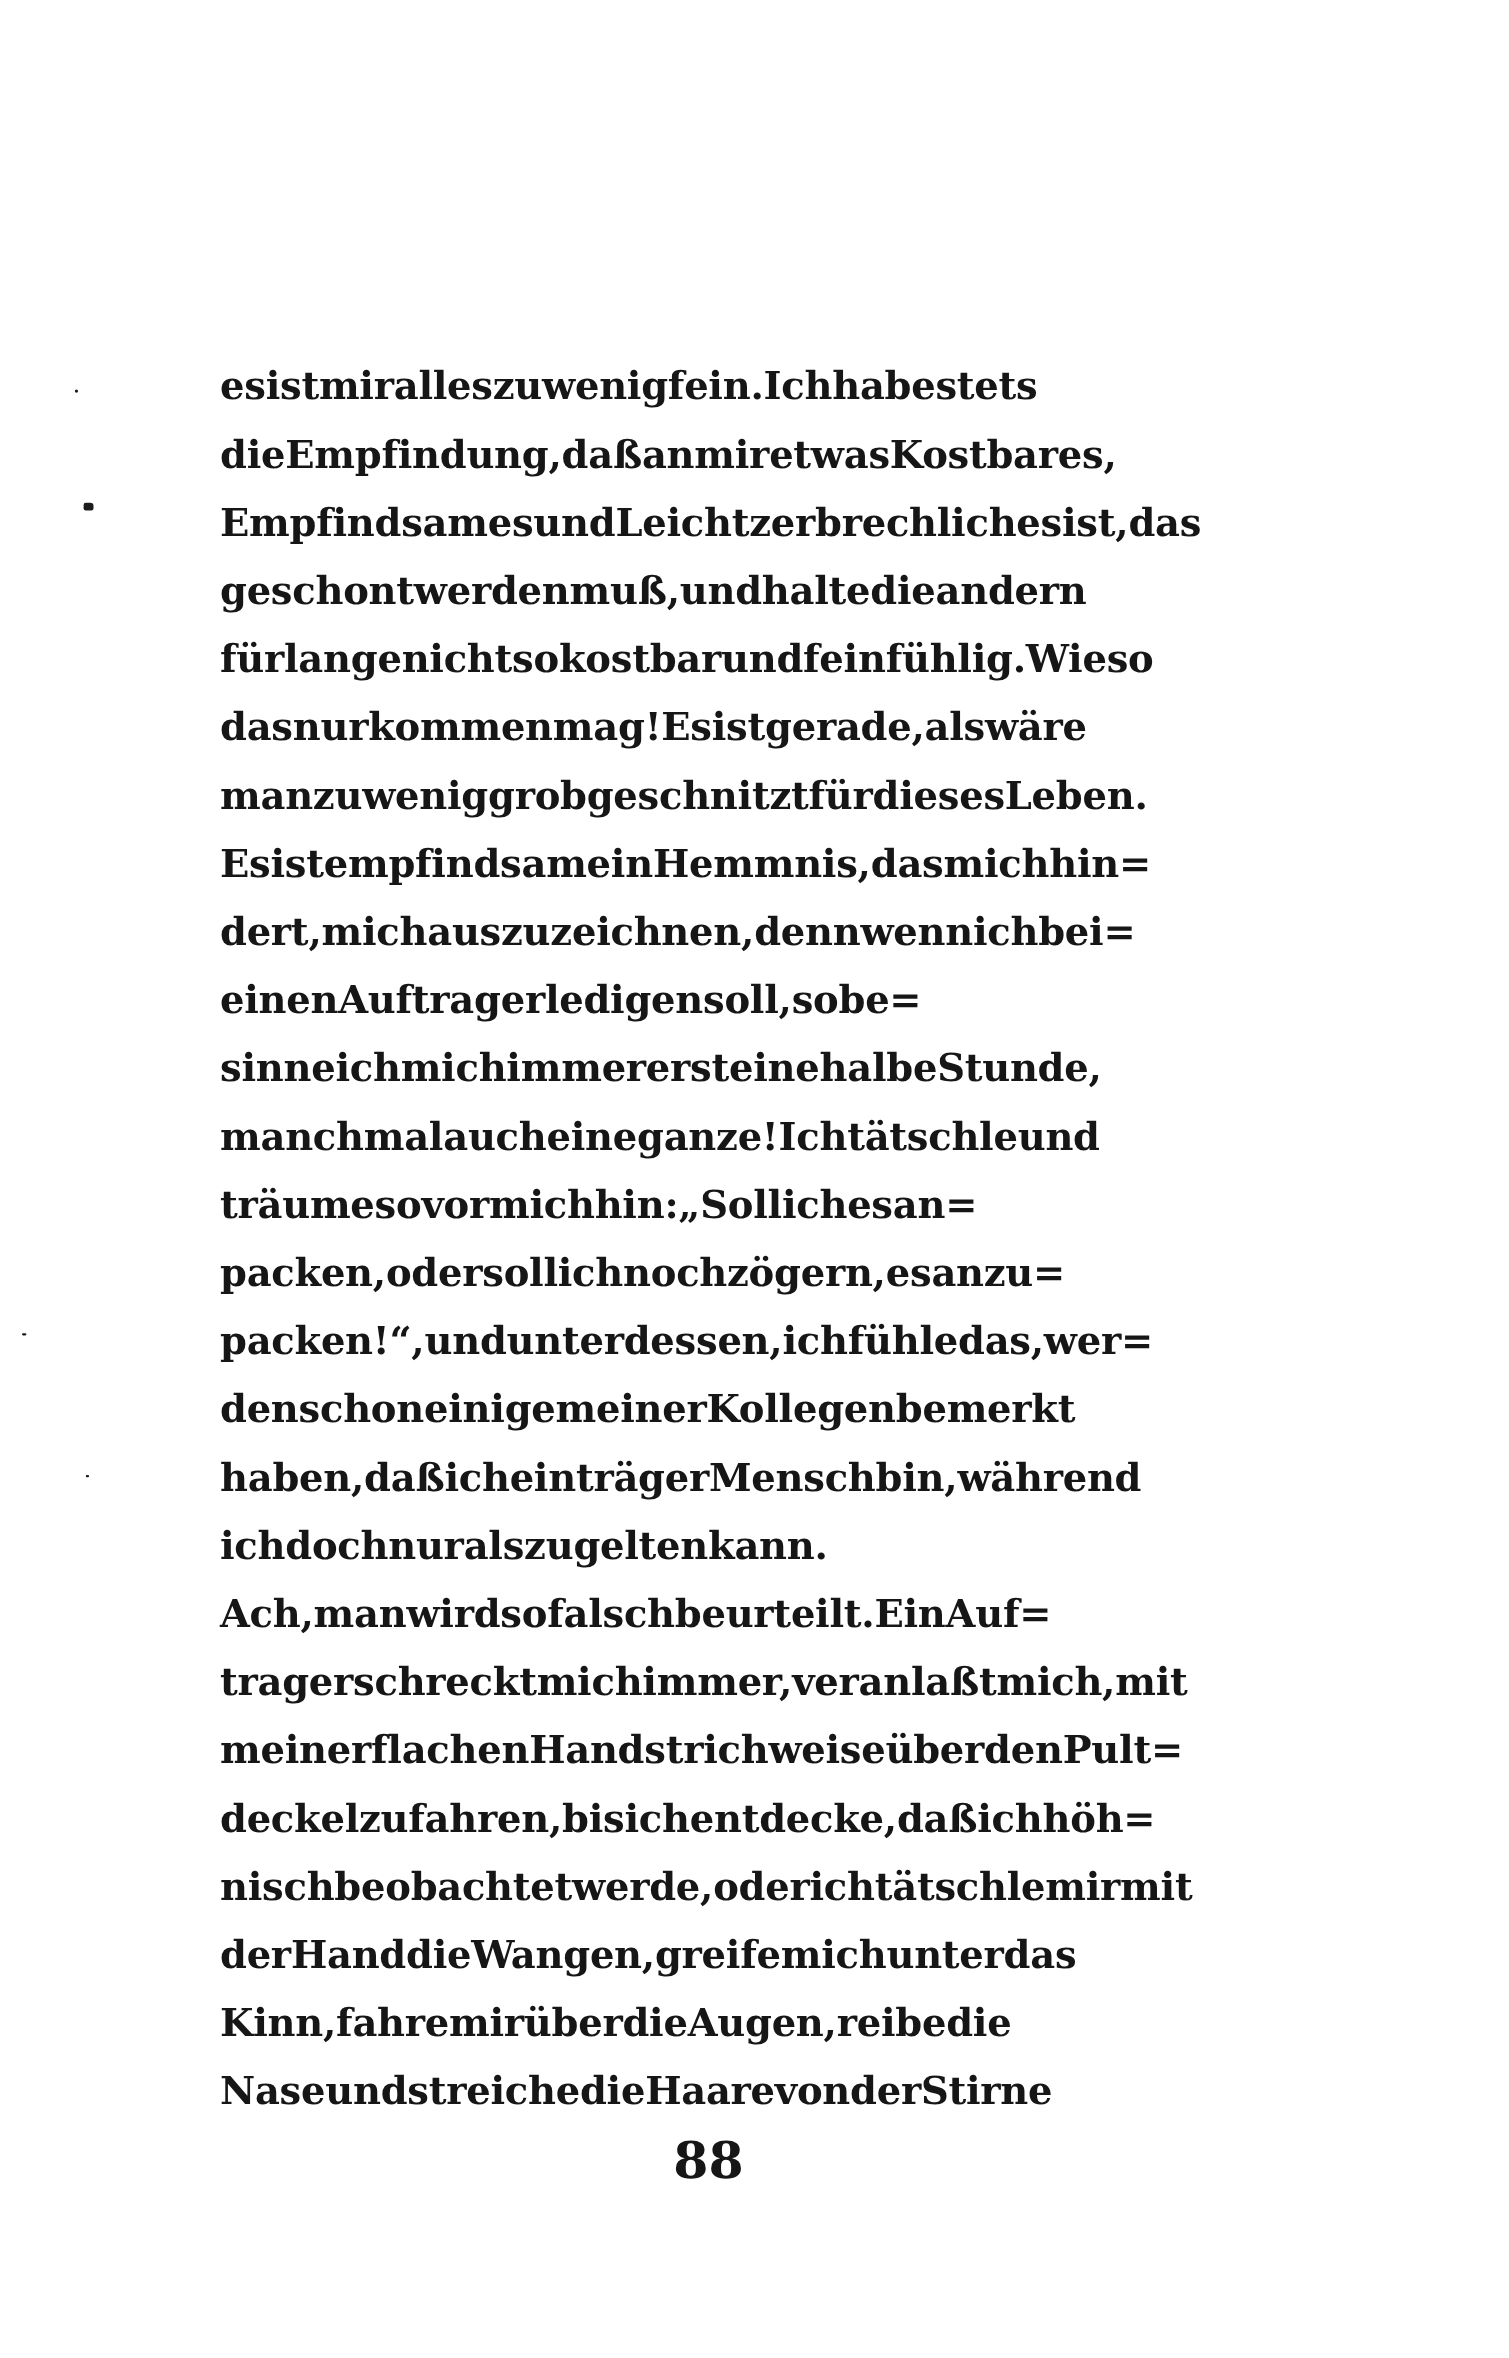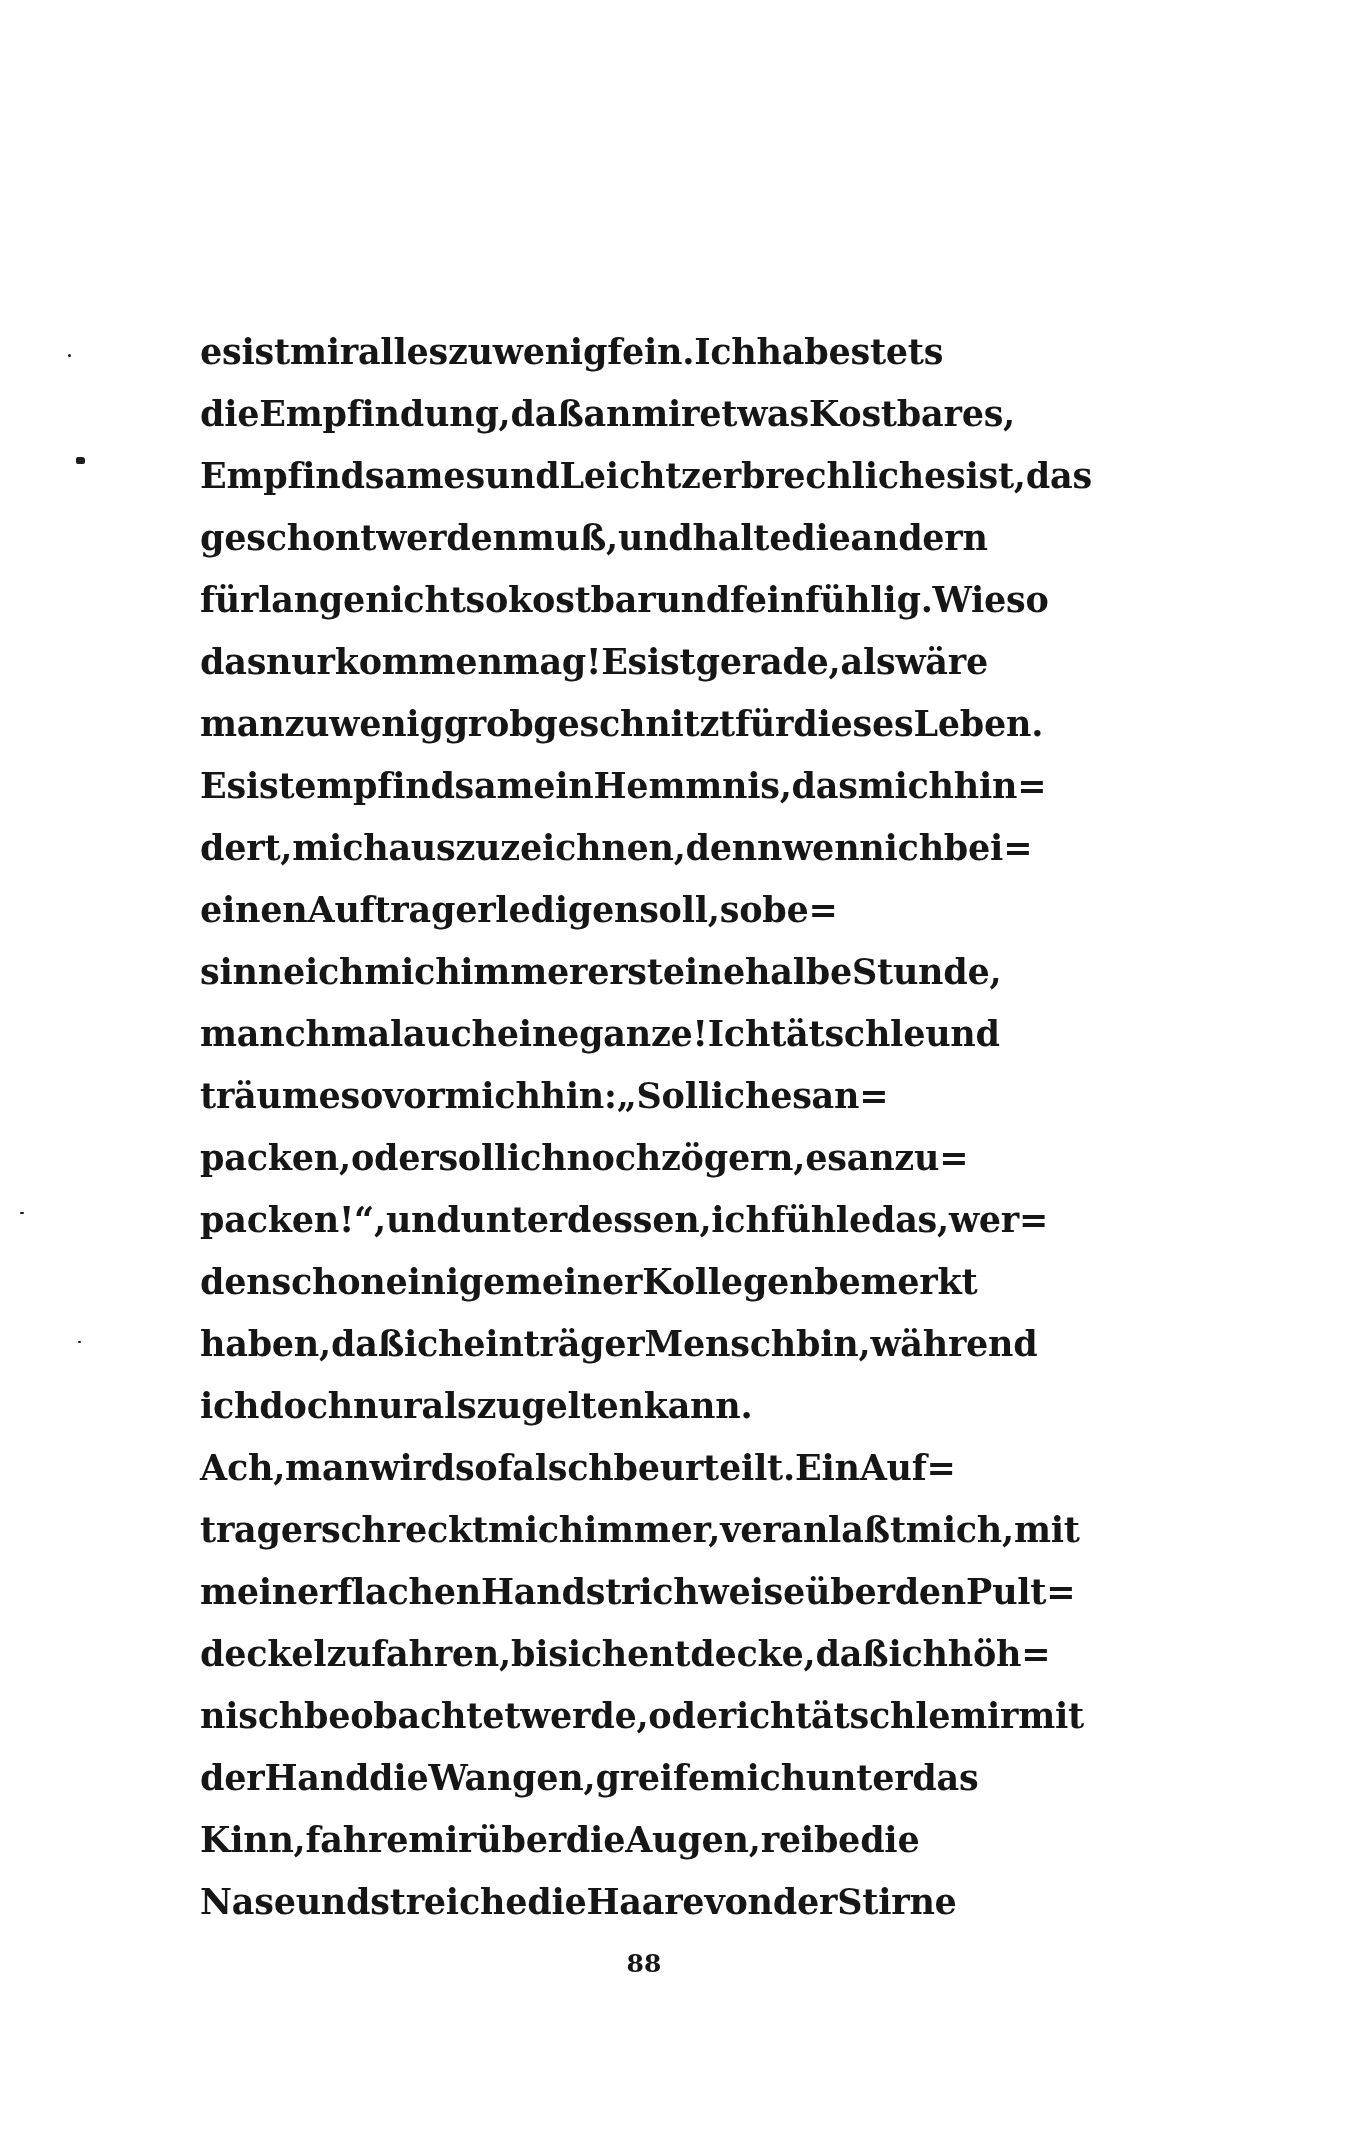--- a/index.html
+++ b/index.html
@@ -37,21 +37,21 @@
   .jline span { white-space: nowrap; }
   
   .pagenum {
     position: absolute;
     left: 200px;
     top: 1933px;
     width: 888px;
     height: 62px;
     line-height: 62px;
     text-align: center;
-    font-size: 25px;
+    font-size: 46px;
     font-weight: bold;
     color: #161616;
   }
   .speck {
     position: absolute;
     background: #1c1c1c;
     border-radius: 2px;
   }
   .speck-1 { left: 68px;  top: 354px;  width: 3px;  height: 3px; }
   .speck-2 { left: 76px;  top: 457px;  width: 9px;  height: 7px; border-radius: 2px 3px 2px 2px; }

